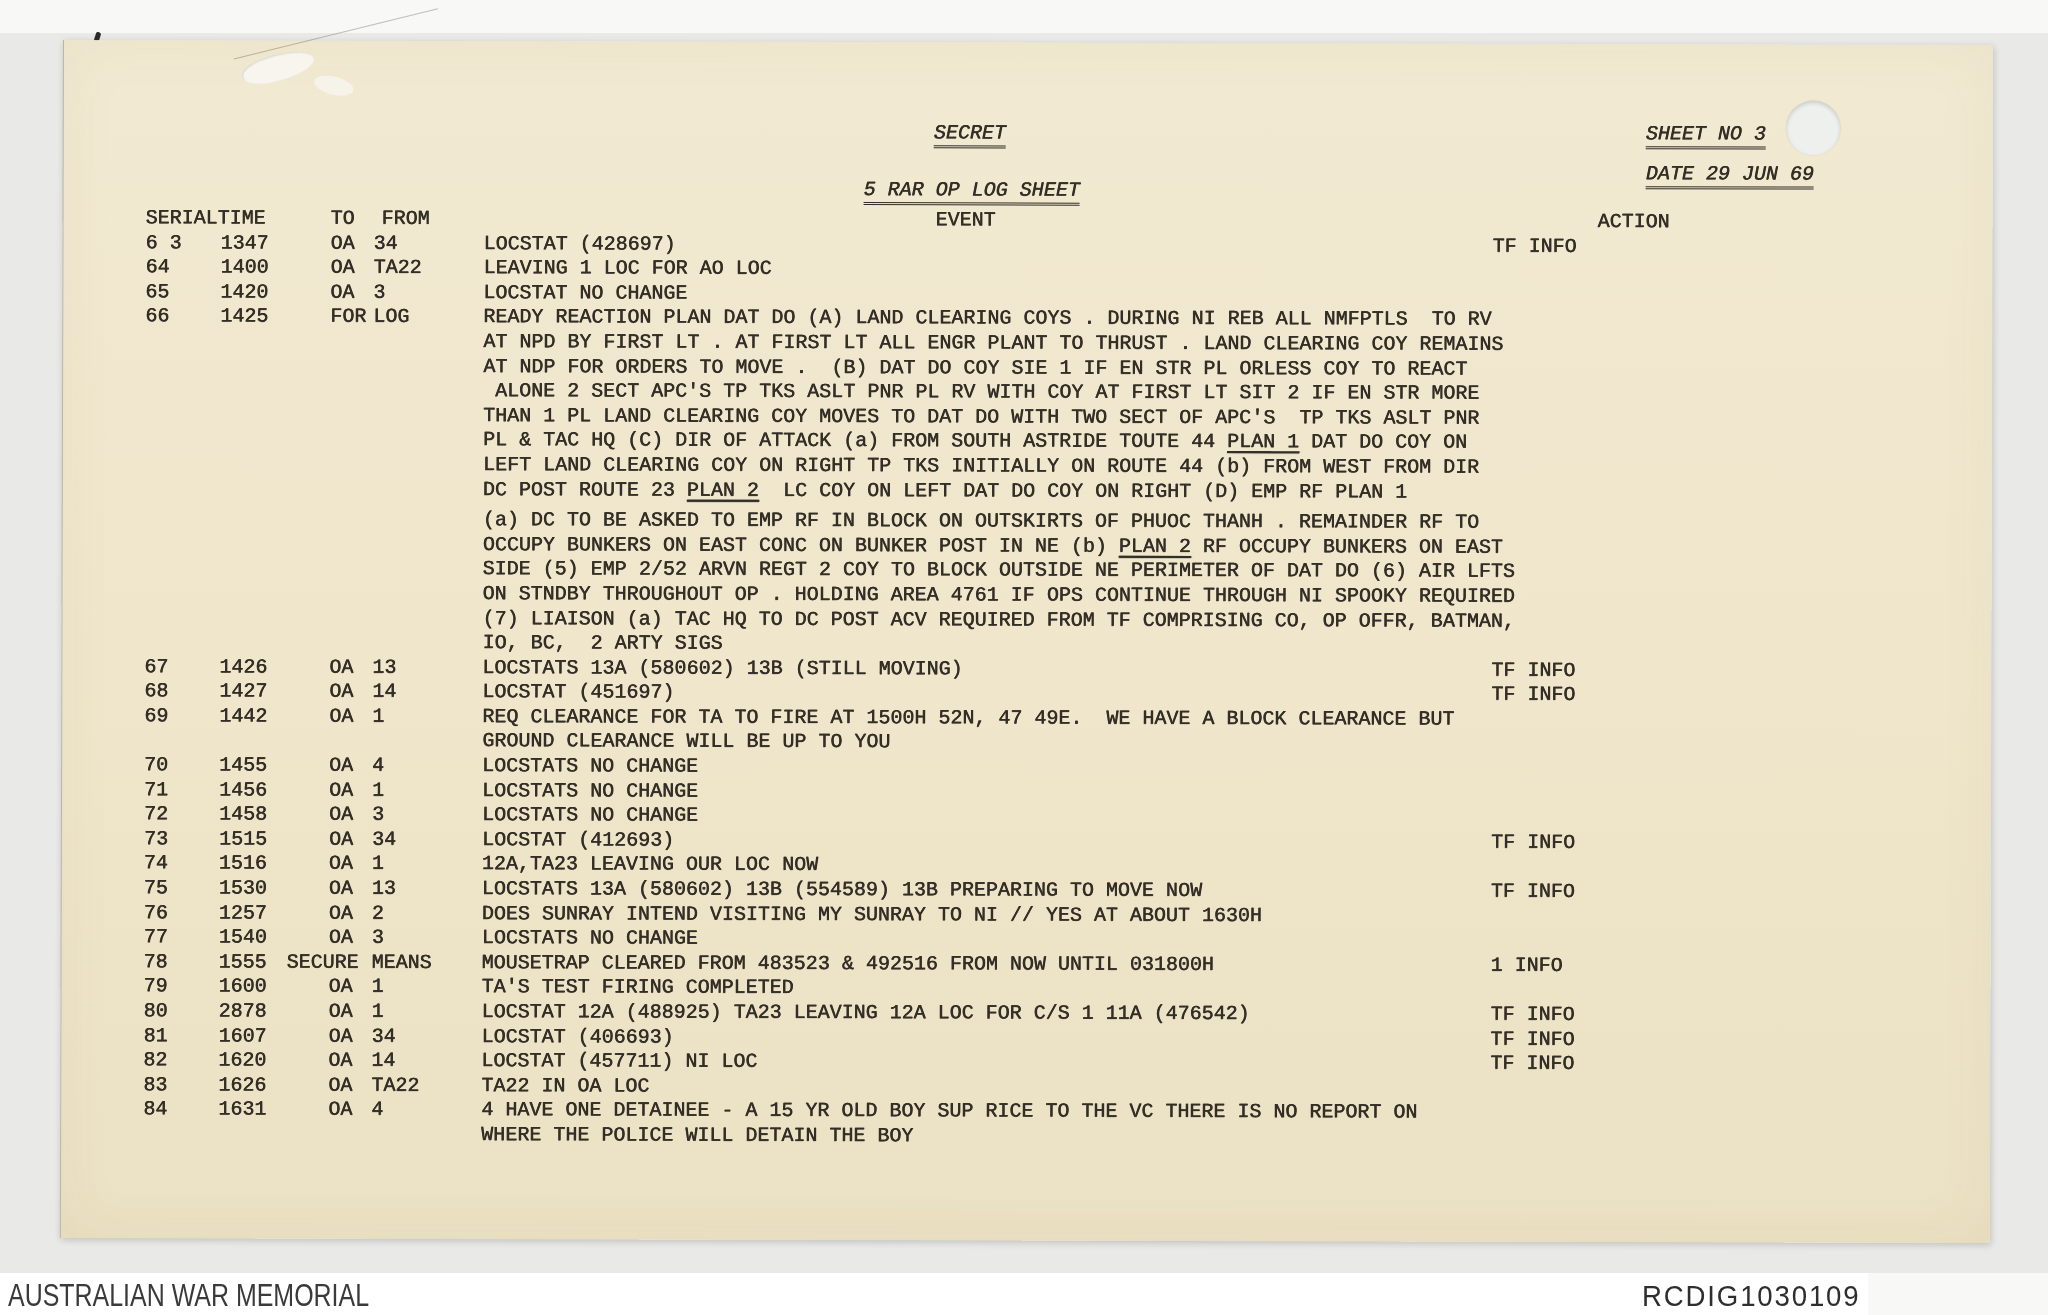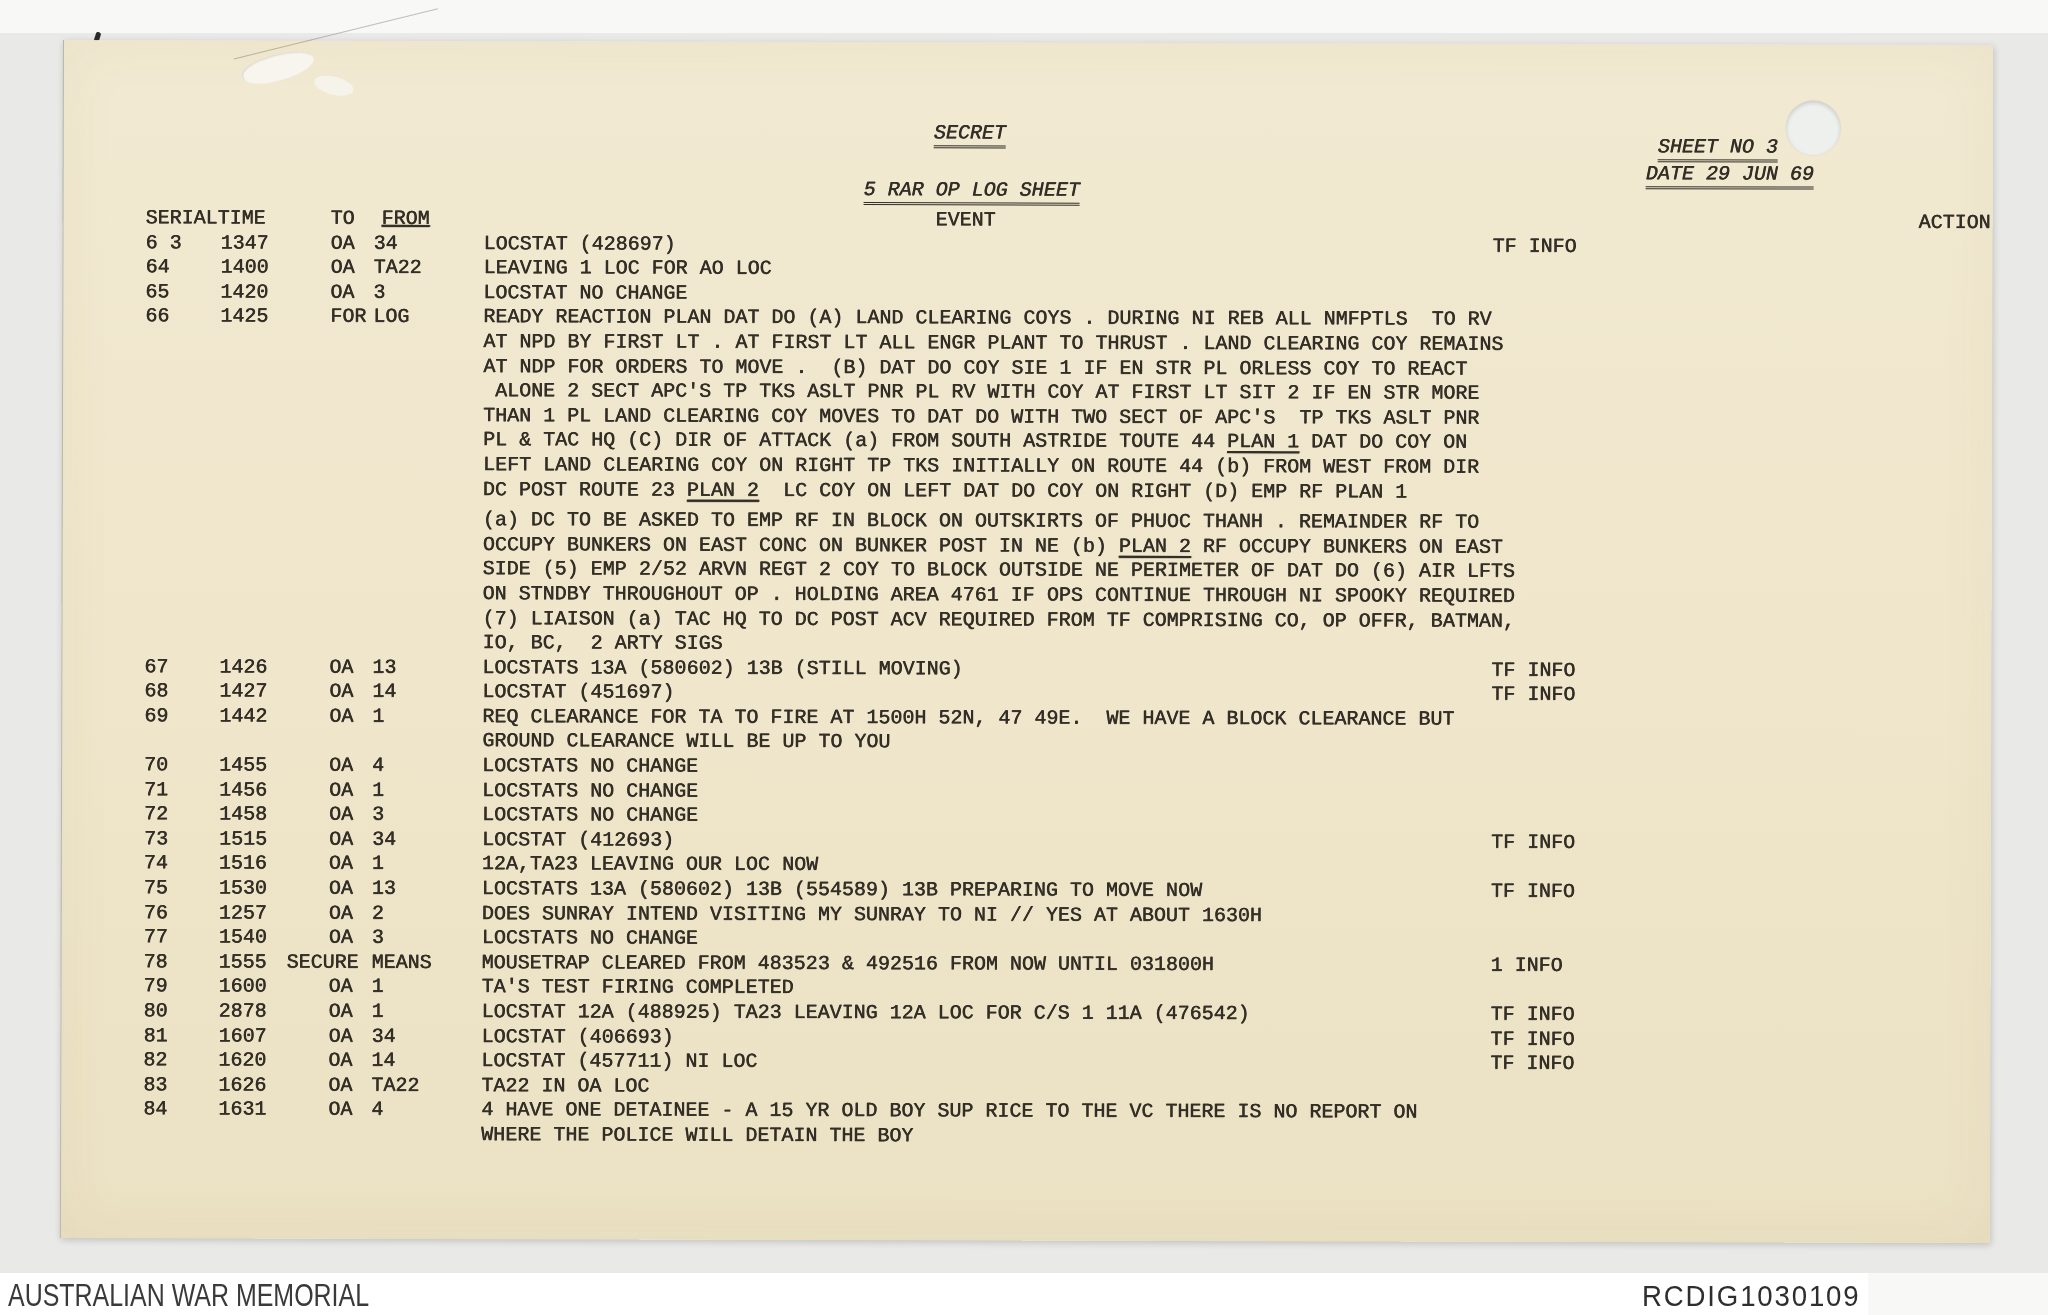--- a/index.html
+++ b/index.html
@@ -25,29 +25,29 @@
   .crease{position:absolute;left:170px;top:18px;width:210px;height:1px;background:rgba(90,80,55,.35);transform:rotate(-14deg);transform-origin:left;}
   .hole{
     position:absolute;left:1722px;top:56px;width:55px;height:55px;border-radius:50%;
     background:#eef0ee;box-shadow:inset 0 2px 4px rgba(0,0,0,.16), 0 0 2px rgba(0,0,0,.06);
   }
   .ink{color:#332e26;text-shadow:0.5px 0 0 currentColor, 0 0.4px 0.4px rgba(51,46,38,.5);}
   .title{position:absolute;font-size:20px;line-height:20px;white-space:pre;}
   .u2{border-bottom:3px double #332e26;padding-bottom:1px;font-style:italic;}
   .t-secret{left:870px;top:81px;}
   .t-optitle{left:800px;top:118px;margin-top:20px;}
-  .t-sheetno{left:1582px;top:93px;margin-left:12px;}
+  .t-sheetno{left:1582px;top:80px;}
   .t-date{left:1582px;top:120px;}
   .log-table{position:absolute;left:82px;top:166px;width:1845px;font-size:20px;line-height:24.6px;}
   .row{display:grid;grid-template-columns:75px 110px 43px 110px 1009px 1fr;align-items:start;}
   .row > div{white-space:pre;}
   .hdr .c-serialtime{grid-column:1 / span 2;}
-  .hdr .c-from{padding-left:8px;text-decoration:underline;}
+  .hdr .c-from{padding-left:8px;}
   .hdr .c-event{padding-left:452px;}
-  .hdr .c-action{padding-left:105px;text-align:right;}
+  .hdr .c-action{padding-left:105px;}
   .c-event .para{white-space:pre;}
   .c-event .para + .para{margin-top:6px;}
   .c-event u{text-decoration-thickness:2px;text-underline-offset:4px;}
   .log-rows .row:nth-child(16) .c-to{transform:translateX(-42px);}
   .footer{position:absolute;left:0;top:1273px;width:1868px;height:42px;background:#ffffff;}
   .awm{
     position:absolute;left:8px;top:4px;font-family:"Liberation Sans",sans-serif;
     font-size:32px;color:#3a3a3a;letter-spacing:0px;transform:scaleX(0.78);transform-origin:left center;white-space:pre;
   }
   .rcdig{

